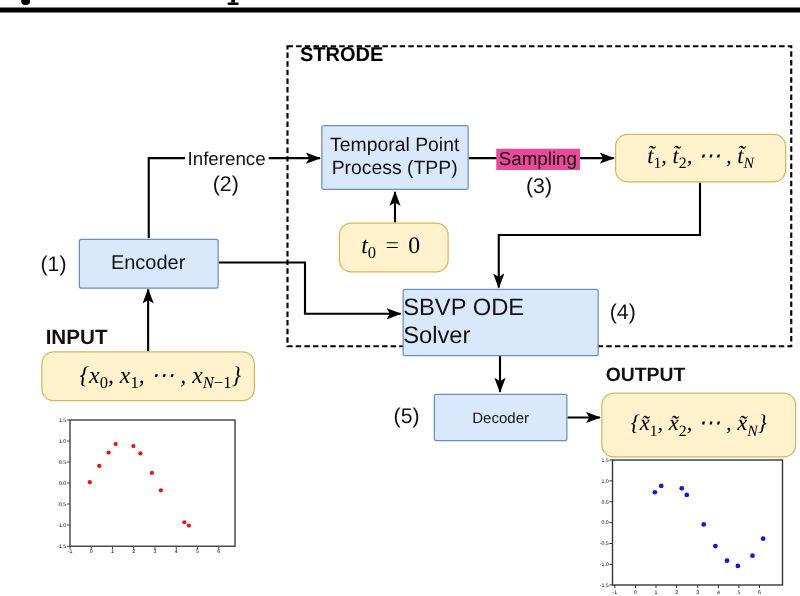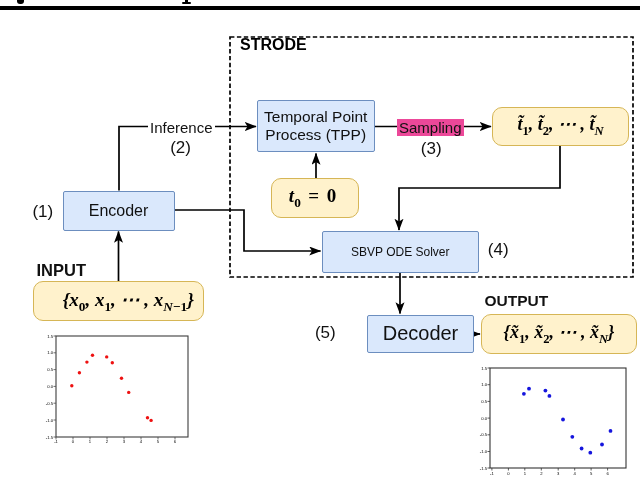--- a/index.html
+++ b/index.html
@@ -2,21 +2,21 @@
 <html><head>
 <meta charset="utf-8">
 <style>
 html,body{margin:0;padding:0;}
 body{width:640px;height:477px;background:#ffffff;font-family:"Liberation Sans",sans-serif;position:relative;overflow:hidden;}
 .abs{position:absolute;}
 .bluebox{position:absolute;background:#dae8fc;border:1.4px solid #6c8ebf;border-radius:2px;display:flex;align-items:center;justify-content:center;color:#111;box-sizing:border-box;}
 .yellowbox{position:absolute;background:#fff2cc;border:1.6px solid #d6b656;border-radius:10px;display:flex;align-items:center;justify-content:center;color:#000;box-sizing:border-box;}
 .lbl{position:absolute;color:#111;font-size:15px;}
 .plbl{position:absolute;color:#111;font-size:17px;}
-.math{font-family:"Liberation Serif",serif;font-style:italic;font-weight:bold;}
+.math{font-family:"Liberation Serif",serif;font-style:italic;}
 .math sub{font-size:70%;font-style:normal;}
 .math .up{font-style:normal;}
 svg{position:absolute;left:0;top:0;}
 </style>
 </head>
 <body>
 
 <div class="abs" style="left:17px;top:0;width:7px;height:3.5px;background:#000;border-radius:0 0 3px 3px;"></div>
 <div class="abs" style="left:184.5px;top:0;width:3.5px;height:2px;background:#000;"></div>
 <div class="abs" style="left:182px;top:1.8px;width:8.5px;height:1.8px;background:#000;border-radius:1px;"></div>
@@ -145,33 +145,33 @@
         <circle cx="602.0" cy="444.5" r="1.9"></circle>
         <circle cx="610.5" cy="430.9" r="1.9"></circle>
     </g>
   </g>
 </svg>
 
 <div class="abs" style="left:240px;top:35.5px;font-size:16px;font-weight:bold;color:#000;">STRODE</div>
 
 <div class="bluebox" style="left:62.5px;top:190.5px;width:112px;height:40px;font-size:16px;">Encoder</div>
 <div class="bluebox" style="left:257px;top:100px;width:117.5px;height:52px;font-size:15.5px;text-align:center;line-height:17.6px;">Temporal Point<br>Process (TPP)</div>
-<div class="bluebox" style="left:321.5px;top:231px;width:157.5px;height:42px;font-size:12px;">SBVP ODE Solver</div>
-<div class="bluebox" style="left:347px;top:314.5px;width:107px;height:38.5px;font-size:20px;margin-left:20px;">Decoder</div>
+<div class="bluebox" style="left:321.5px;top:231px;width:157.5px;height:54px;font-size:19px;">SBVP ODE Solver</div>
+<div class="bluebox" style="left:347px;top:314.5px;width:107px;height:38.5px;font-size:12px;">Decoder</div>
 
 <div class="yellowbox" style="left:33px;top:281px;width:170.5px;height:40px;font-size:19px;padding-left:20px;">
     <span class="math">{<i>x</i><sub>0</sub>, <i>x</i><sub>1</sub>, ⋯ , <i>x</i><sub><i>N</i>−1</sub>}</span>
   </div>
 <div class="yellowbox" style="left:271px;top:178px;width:88px;height:40px;font-size:19px;">
     <span class="math" style="margin-right:5px;"><i>t</i><sub>0</sub><span class="up" style="padding:0 7.5px;">=</span><span class="up">0</span></span>
   </div>
 <div class="yellowbox" style="left:492px;top:107px;width:137px;height:38.5px;font-size:18px;">
     <span class="math"><i>t̃</i><sub>1</sub>, <i>t̃</i><sub>2</sub>, ⋯ , <i>t̃</i><sub><i>N</i></sub></span>
   </div>
-<div class="yellowbox" style="left:481px;top:313.5px;width:156px;height:40px;font-size:18px;">
+<div class="yellowbox" style="left:481px;top:313.5px;width:156px;height:52px;font-size:18px;">
     <span class="math">{<i>x̃</i><sub>1</sub>, <i>x̃</i><sub>2</sub>, ⋯ , <i>x̃</i><sub><i>N</i></sub>}</span>
   </div>
 
 <div class="plbl" style="left:32.4px;top:201.8px;">(1)</div>
 <div class="plbl" style="left:170.2px;top:138px;">(2)</div>
 <div class="plbl" style="left:420.8px;top:139.4px;">(3)</div>
 <div class="plbl" style="left:487.8px;top:239.8px;">(4)</div>
 <div class="plbl" style="left:314.9px;top:323.2px;">(5)</div>
 <div class="lbl" style="left:148px;top:118.5px;background:#fff;padding:0 2px;">Inference</div>
 <div class="lbl" style="left:397px;top:119px;background:#ec4899;padding:0 2px;">Sampling</div>

